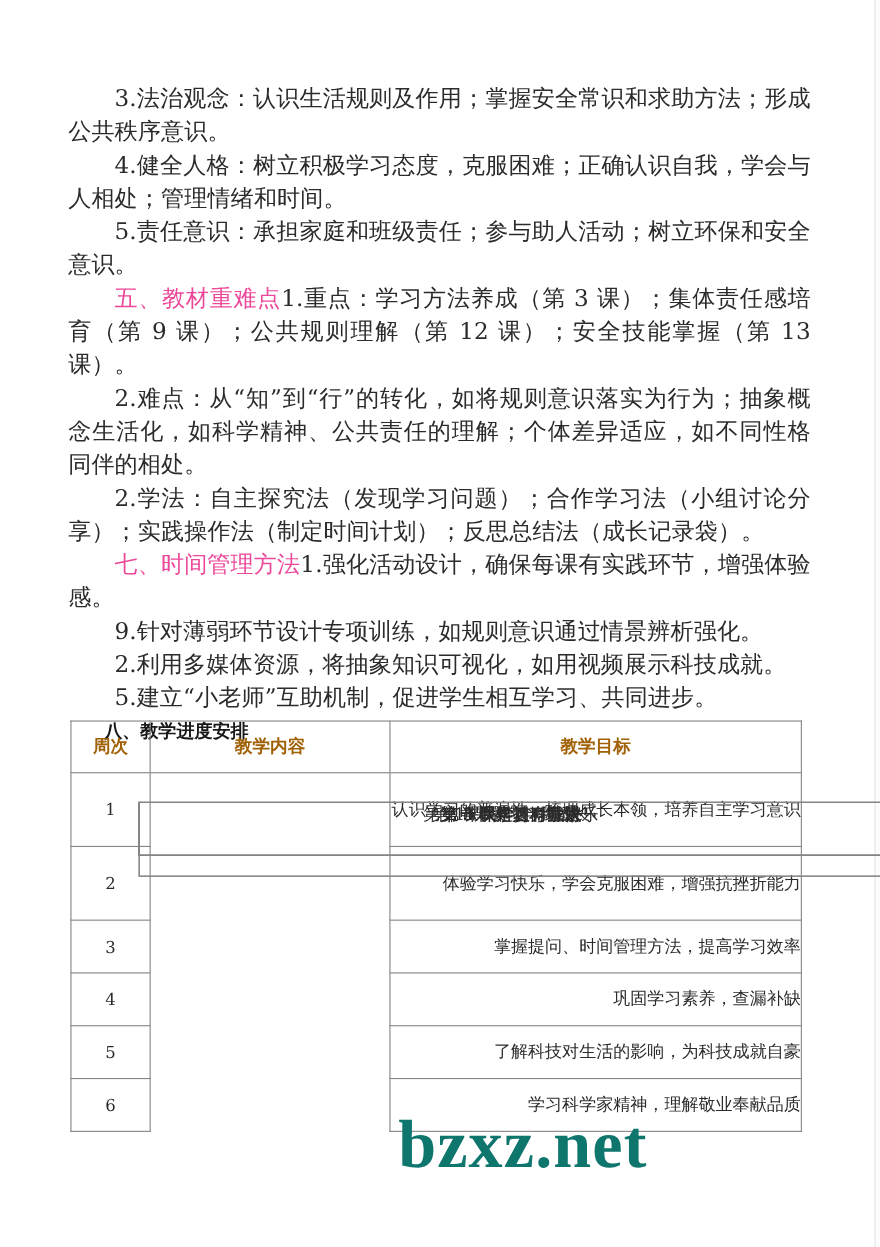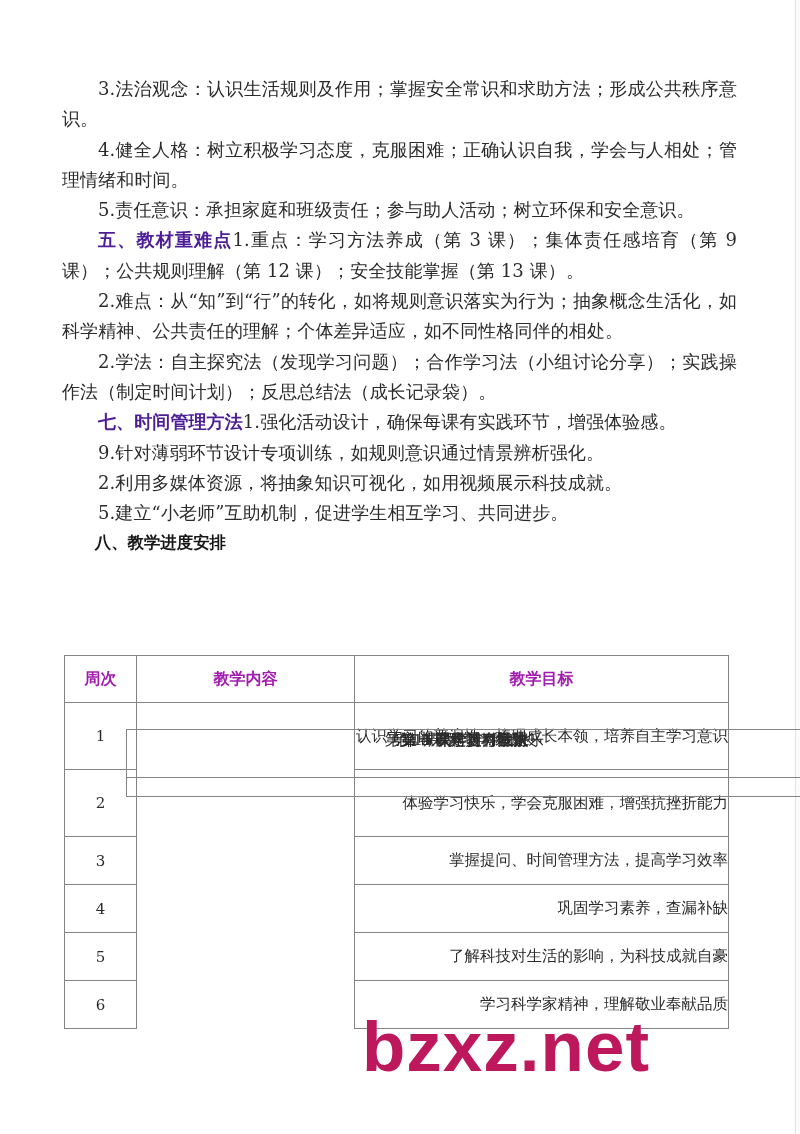--- a/index.html
+++ b/index.html
@@ -39,31 +39,31 @@
   .content {
     position: absolute;
     left: 62px;
     top: 74px;
     width: 675px;
   }
 
   p.para {
     margin: 0 0 0 0;
     padding: 0;
-    font-size: 18px;
+    font-size: 21px;
     line-height: 30.3px;
     color: #2b2b2b;
     text-align: justify;
     text-justify: inter-ideograph;
     text-indent: 2em;
     letter-spacing: 0.1px;
   }
   p.para .lead {
-    font-weight: bold;
-    color: #4c1d95;
+    font-weight: normal;
+    color: #ec4899;
   }
   p.heading {
     margin: 0;
     padding: 0;
     font-size: 16.4px;
     line-height: 30.3px;
     font-weight: bold;
     color: #171717;
     text-indent: 2em;
   }
@@ -84,21 +84,21 @@
   table.schedule td, table.schedule th {
     border: 1px solid #848484;
     padding: 0;
     vertical-align: middle;
     font-weight: normal;
     color: #2b2b2b;
   }
   table.schedule th {
     text-align: center;
     font-weight: bold;
-    color: #a21caf;
+    color: #a16207;
     font-size: 16px;
     height: 46px;
   }
   col.c-week  { width: 72px; }
   col.c-content { width: 218px; }
   col.c-goal  { width: 374px; }
 
   td.week {
     text-align: center;
     font-size: 15px;
@@ -116,25 +116,25 @@
     line-height: 25px;
   }
   tr.r-tall td { height: 66px; }
   tr.r-short td { height: 47px; }
 
   
   .watermark {
     position: absolute;
     left: 362px;
     top: 1006px;
-    font-family: Liberation Sans, sans-serif;
-    font-size: 71px;
+    font-family: Liberation Serif, serif;
+    font-size: 62px;
     font-weight: bold;
     letter-spacing: 1px;
-    color: #be185d;
+    color: #0f766e;
     user-select: none;
     pointer-events: none;
     white-space: nowrap;
   }
 </style>
 </head>
 <body>
 
 <div class="page">
 

